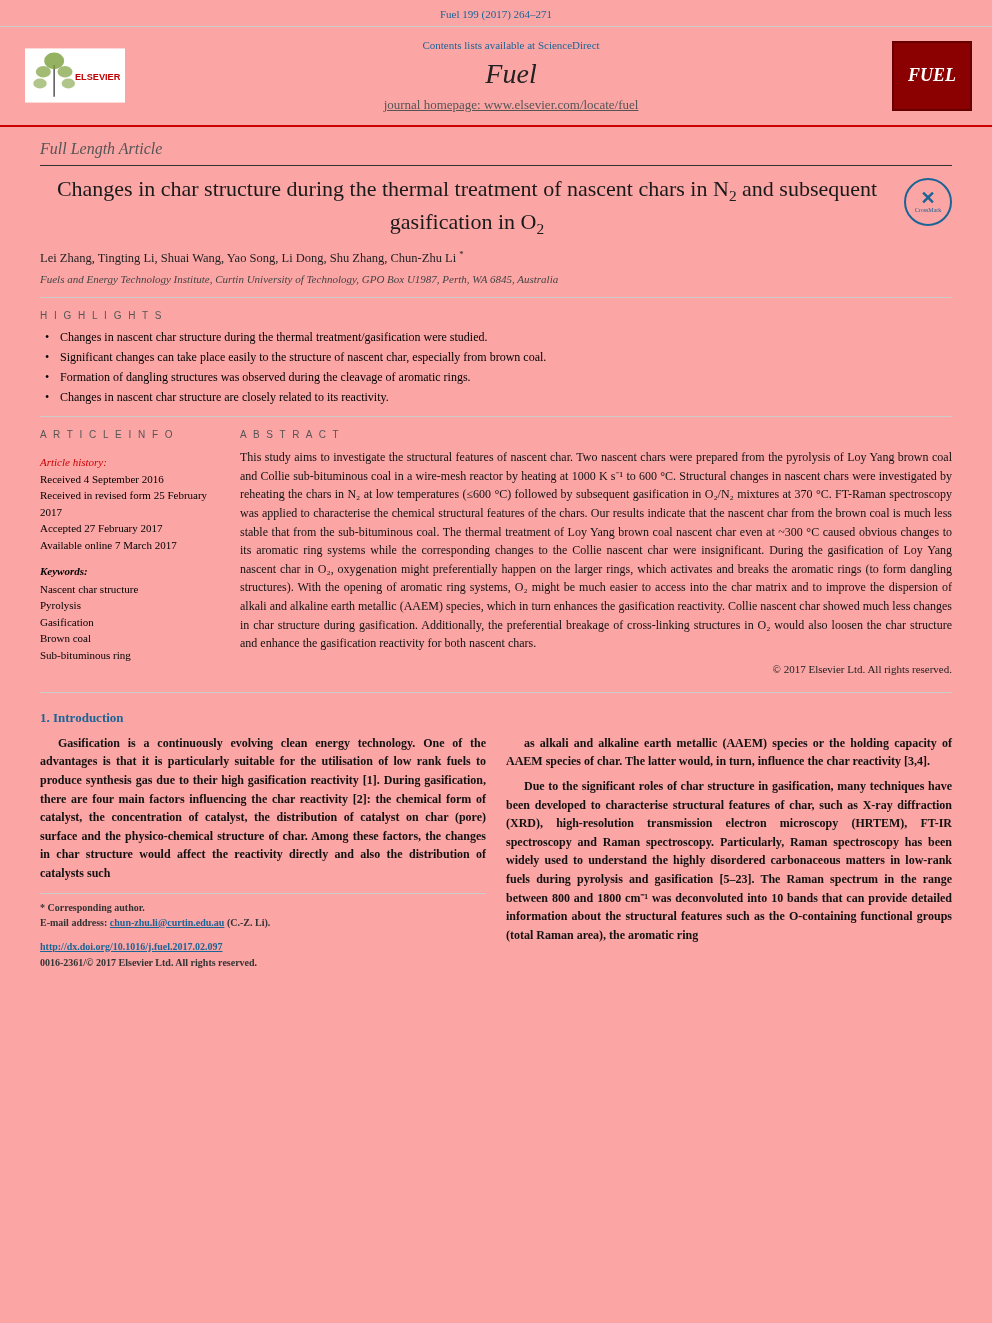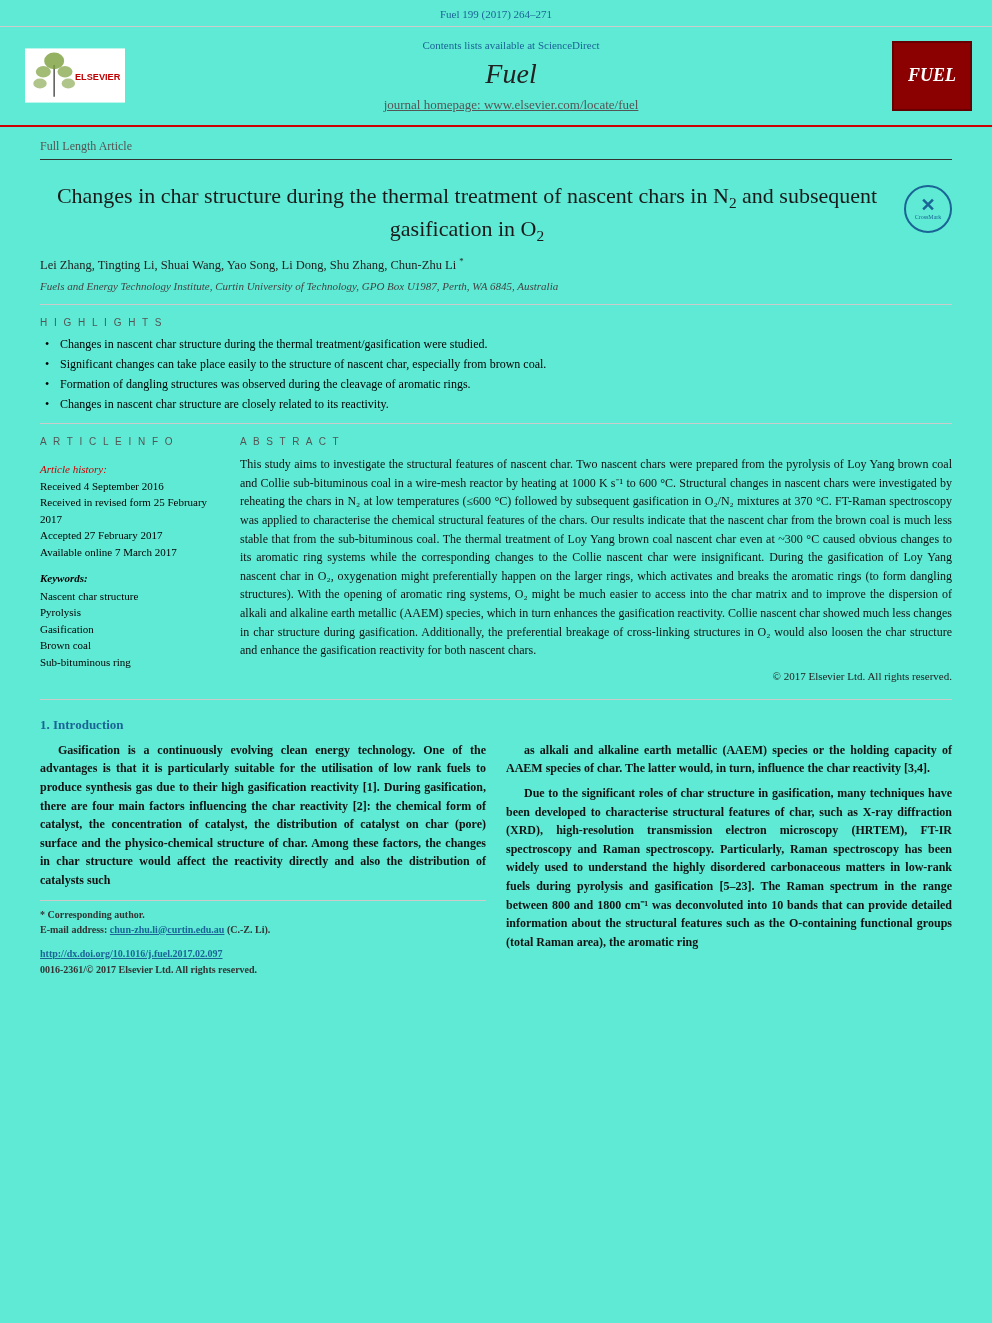--- a/index.html
+++ b/index.html
@@ -8,21 +8,21 @@
       background: #fff;
       color: #000;
       width: 992px;
       min-height: 1323px;
       font-size: 13px;
       line-height: 1.5;
     }
     .page {
       width: 992px;
       min-height: 1323px;
-      background: #5eead4;
+      background: #fca5a5;
       padding: 0;
     }
     
     .top-bar {
       text-align: center;
       font-size: 11px;
       color: #1a6496;
       padding: 6px 0 3px 0;
       border-bottom: 1px solid #ccc;
     }
@@ -70,25 +70,26 @@
       font-size: 18px;
       font-style: italic;
       font-weight: bold;
       border: 2px solid #600;
     }
     
     .content {
       padding: 10px 40px 20px 40px;
     }
     .article-type {
-      font-size: 12px;
+      font-style: italic;
+      font-size: 16px;
       color: #555;
       border-bottom: 1px solid #333;
       padding-bottom: 4px;
-      margin-bottom: 21px;
+      margin-bottom: 8px;
     }
     .article-title {
       font-size: 22px;
       font-weight: normal;
       color: #1a1a1a;
       line-height: 1.35;
       margin-bottom: 8px;
       display: flex;
       align-items: flex-start;
       justify-content: space-between;

